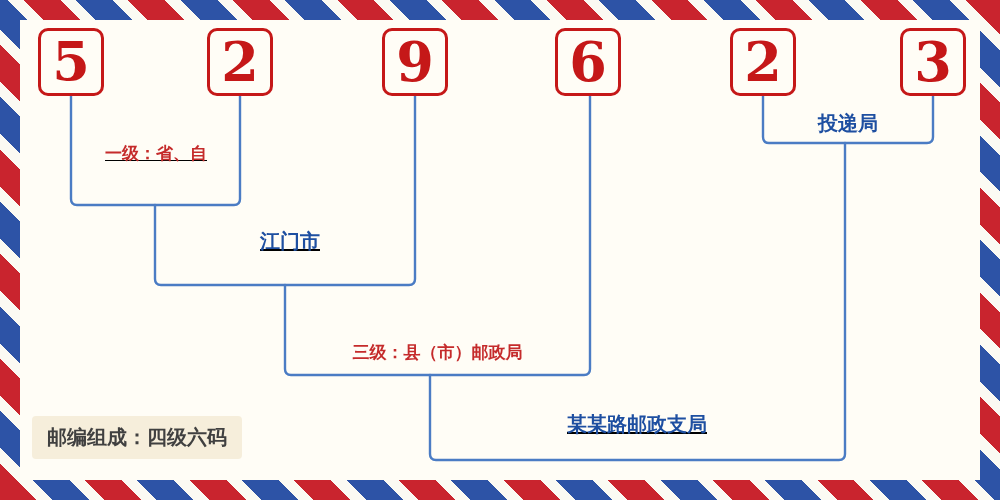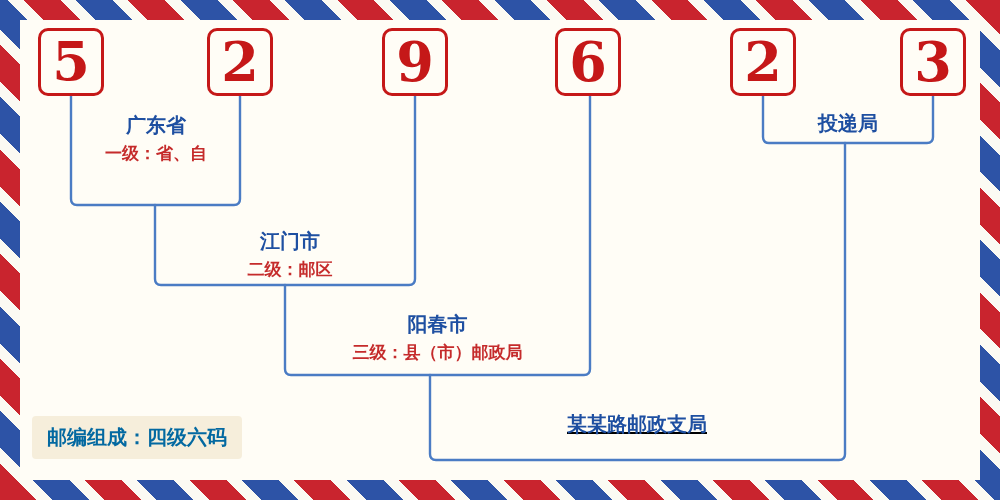--- a/index.html
+++ b/index.html
@@ -67,36 +67,36 @@
     line-height: 1.3;
   }
   .label .desc {
     display: block;
     color: #c52b2b;
     font-weight: bold;
     font-size: 17px;
     line-height: 1.45;
   }
   .lv1-name  { top: 112px; left: 66px;  width: 180px; }
-  .lv1-desc  { top: 141px; left: 66px;  width: 180px; }
-  .lv2-name  { top: 228px; left: 190px; width: 200px; }
+  .lv1-desc  { top: 141px; left: 66px;  width: 180px; text-decoration: underline; }
+  .lv2-name  { top: 228px; left: 190px; width: 200px; text-decoration: underline; }
   .lv2-desc  { top: 257px; left: 190px; width: 200px; }
   .lv3-name  { top: 311px; left: 335px; width: 205px; }
   .lv3-desc  { top: 340px; left: 335px; width: 205px; text-align: center; }
   .lv4-name  { top: 411px; left: 487px; width: 300px; text-decoration: underline; }
   .lv4-desc  { top: 427px; left: 487px; width: 300px; }
   .delivery  { top: 110px; left: 758px; width: 180px; }
   .footer-badge {
     position: absolute;
     left: 32px;
     top: 416px;
     padding: 8px 15px;
     background: #f6eedb;
     border-radius: 4px;
-    color: #0369a1;
+    color: #404040;
     font-weight: bold;
     font-size: 20px;
     z-index: 3;
   }
 </style>
 </head>
 <body>
 
 <div class="canvas">
   <div class="panel"></div>
@@ -121,37 +121,28 @@
   <div class="digit-box" style="left:555px">
       <span>6</span>
     </div>
   <div class="digit-box" style="left:730px">
       <span>2</span>
     </div>
   <div class="digit-box" style="left:900px">
       <span>3</span>
     </div>
 
-  <div class="label lv1-name">
-    <span class="name">广东省</span>
-  </div>
   <div class="label lv1-desc">
     <span class="desc">一级：省、自</span>
   </div>
 
   <div class="label lv2-name">
     <span class="name">江门市</span>
   </div>
-  <div class="label lv2-desc">
-    <span class="desc">二级：邮区</span>
-  </div>
 
-  <div class="label lv3-name">
-    <span class="name">阳春市</span>
-  </div>
   <div class="label lv3-desc">
     <span class="desc">三级：县（市）邮政局</span>
   </div>
 
   <div class="label lv4-name">
     <span class="name">某某路邮政支局</span>
   </div>
 
   <div class="label delivery">
     <span class="name">投递局</span>

